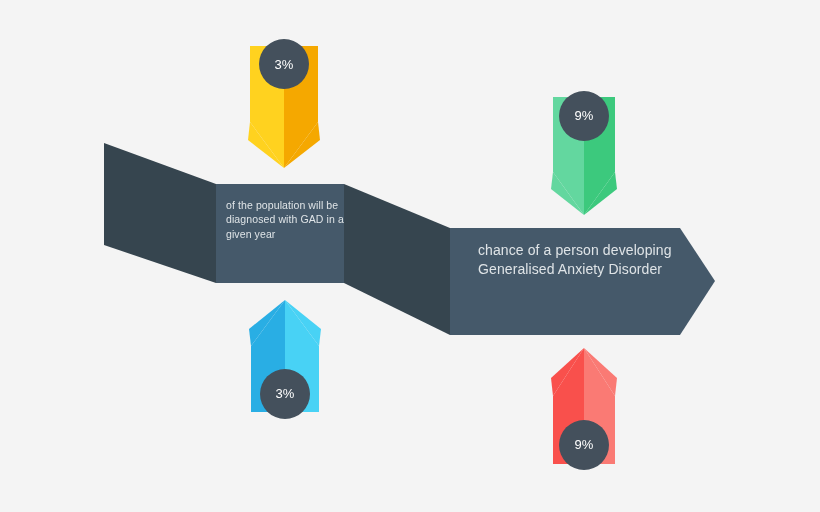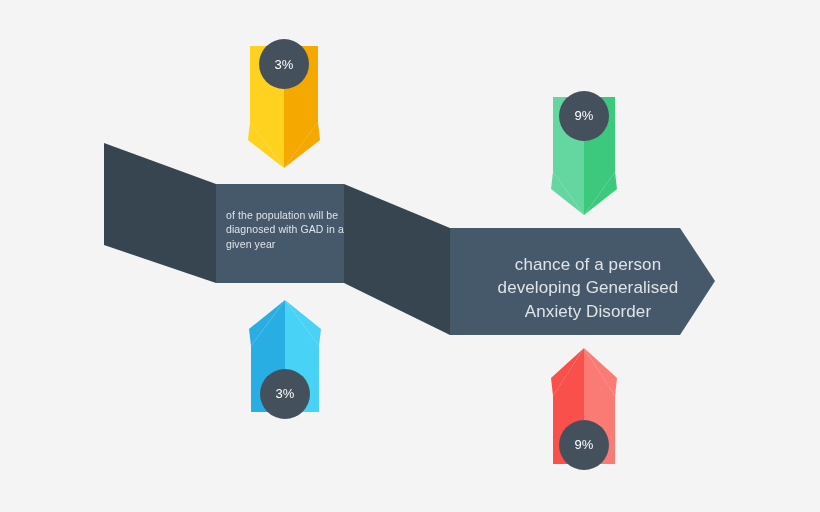--- a/index.html
+++ b/index.html
@@ -28,30 +28,29 @@
   .panel-text {
     position: absolute;
     color: #dfe4e7;
     font-family: "Liberation Sans", sans-serif;
     line-height: 1.38;
     white-space: pre-line;
     letter-spacing: 0.1px;
   }
   #left-panel-text {
     left: 226px;
-    top: 208px;
+    top: 198px;
     width: 125px;
     font-size: 10.5px;
   }
   #right-panel-text {
     left: 478px;
-    top: 253px;
+    top: 241px;
     width: 220px;
-    font-size: 17px;
-    text-align: center;
+    font-size: 14px;
   }
   .badge-label {
     position: absolute;
     color: #ffffff;
     font-family: "Liberation Sans", sans-serif;
     font-size: 13px;
     text-align: center;
     width: 60px;
     letter-spacing: 0.2px;
   }

